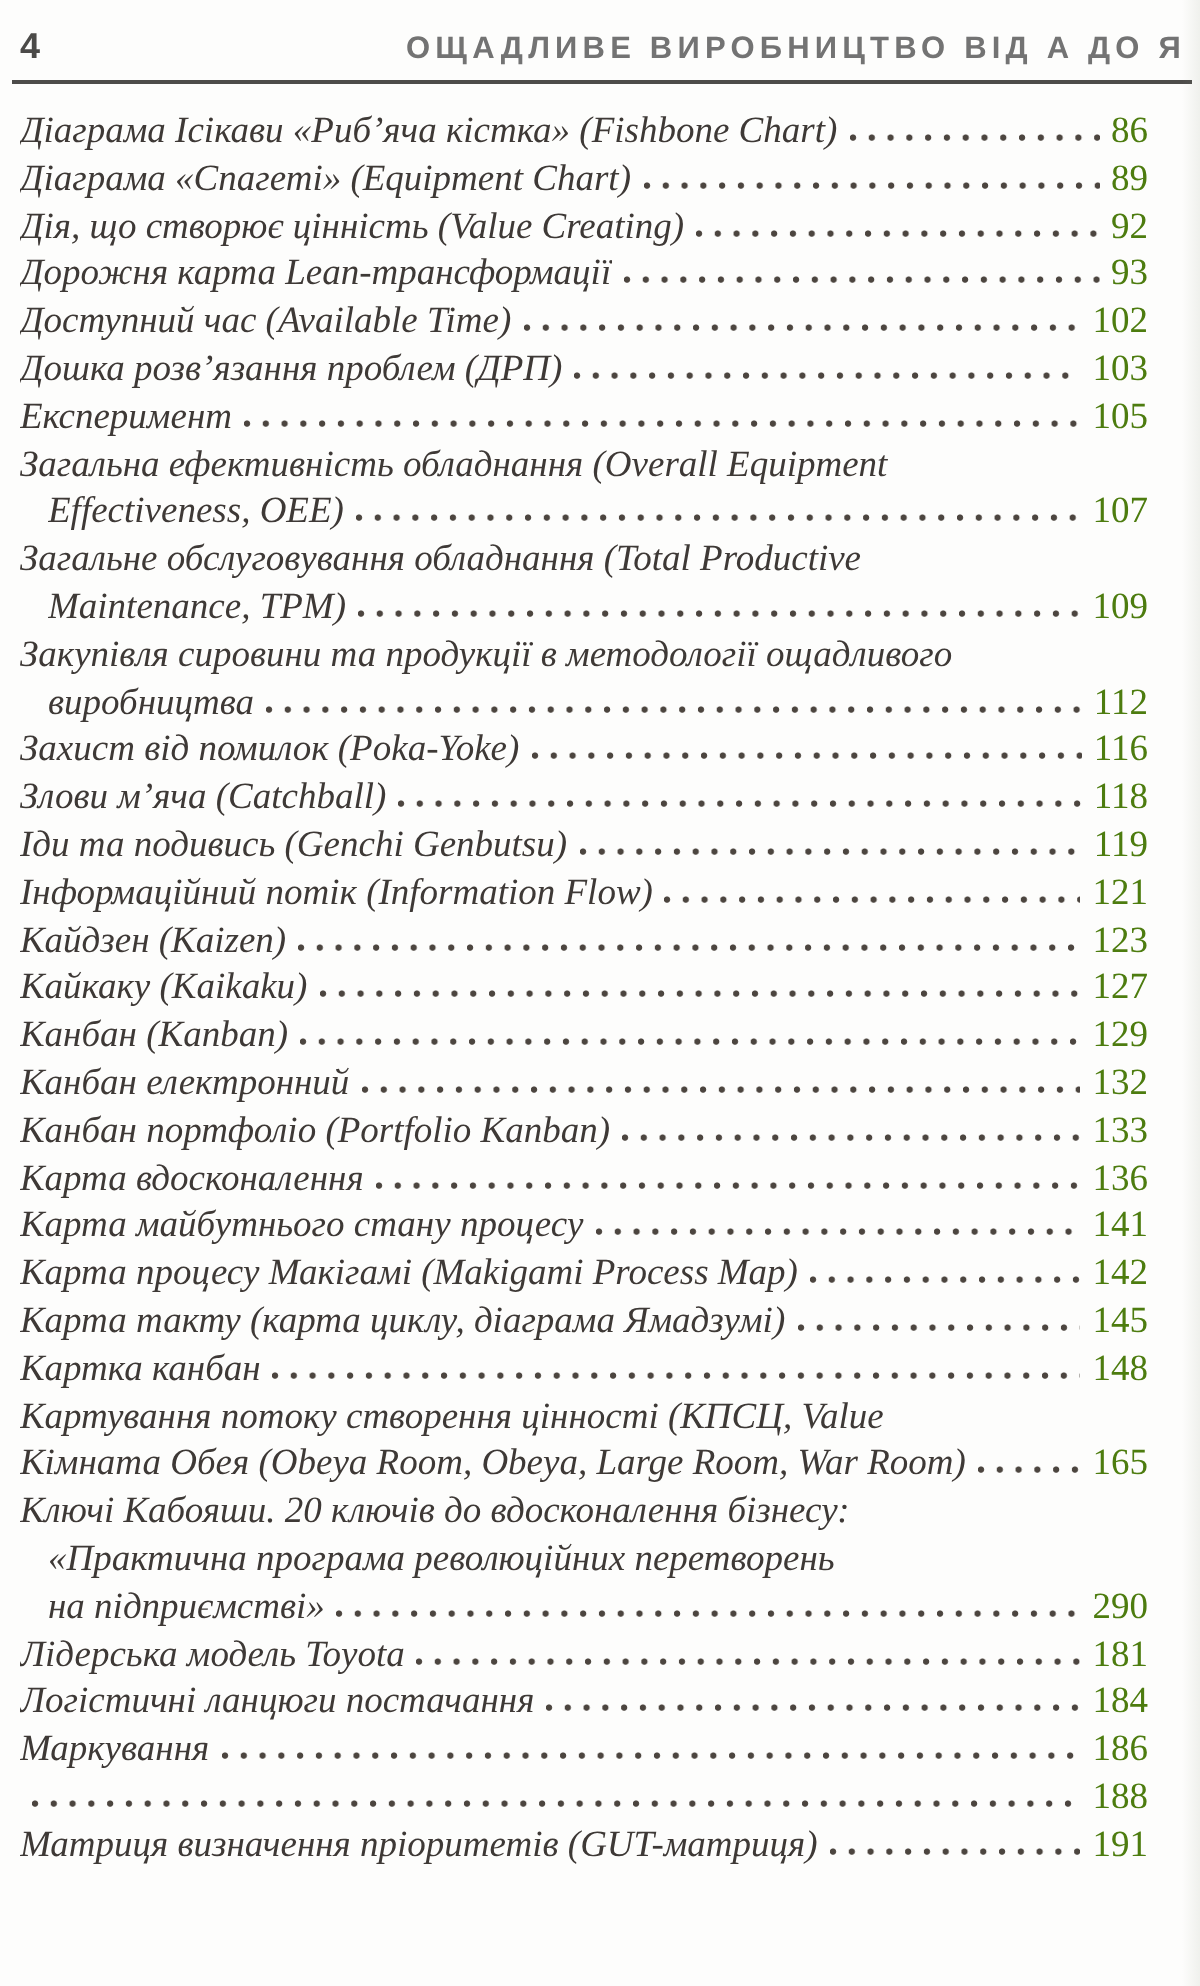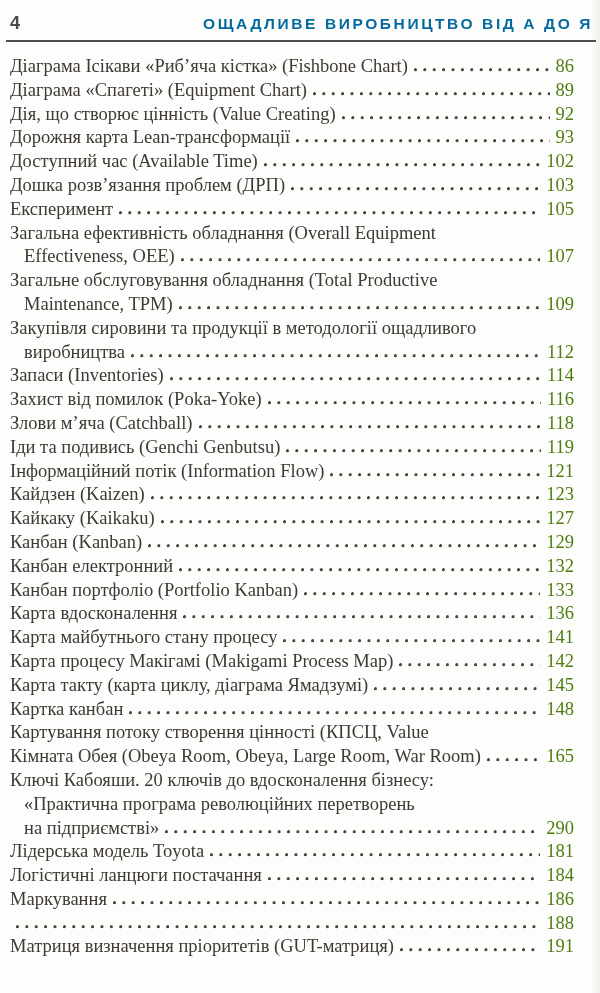--- a/index.html
+++ b/index.html
@@ -35,37 +35,37 @@
     font-family: "Liberation Sans", sans-serif;
     font-size: 18px;
     font-weight: 700;
     color: #4b4a48;
   }
   .title {
     font-family: "Liberation Sans", sans-serif;
     font-size: 15.5px;
     font-weight: 700;
     letter-spacing: 2.6px;
-    color: #0369a1;
+    color: #737373;
     white-space: nowrap;
   }
   .toc {
     padding: 13px 22px 0 4px;
   }
   .toc-line {
     display: flex;
     align-items: baseline;
     font-size: 18.5px;
     line-height: 23.8px;
     height: 23.8px;
     color: #3e3936;
     white-space: nowrap;
   }
   .toc-line.cont { padding-left: 14px; }
-  .toc-text { flex: 0 1 auto; overflow: hidden; }
+  .toc-text { flex: 0 1 auto; overflow: hidden; font-style: italic; }
   .dot-leader {
     flex: 1 1 auto;
     min-width: 10px;
     height: 4px;
     margin: 0 6px;
     background-image: radial-gradient(circle at 1.5px 1.8px, #4c453f 1.35px, rgba(0,0,0,0) 1.8px);
     background-size: 9.4px 4px;
     background-repeat: repeat-x;
     background-position: left bottom;
   }
@@ -158,27 +158,20 @@
           <span class="toc-text">Закупівля сировини та продукції в методології ощадливого</span>
         </div>
         <div class="toc-line cont">
           <span class="toc-text">виробництва</span>
           <span class="dot-leader"></span>
           <span class="page-num">112</span>
         </div>
       </div>
       <div class="toc-entry">
         <div class="toc-line">
-          <span class="toc-text">Запаси (Inventories)</span>
-          <span class="dot-leader"></span>
-          <span class="page-num">114</span>
-        </div>
-      </div>
-      <div class="toc-entry">
-        <div class="toc-line">
           <span class="toc-text">Захист від помилок (Poka-Yoke)</span>
           <span class="dot-leader"></span>
           <span class="page-num">116</span>
         </div>
       </div>
       <div class="toc-entry">
         <div class="toc-line">
           <span class="toc-text">Злови м’яча (Catchball)</span>
           <span class="dot-leader"></span>
           <span class="page-num">118</span>

